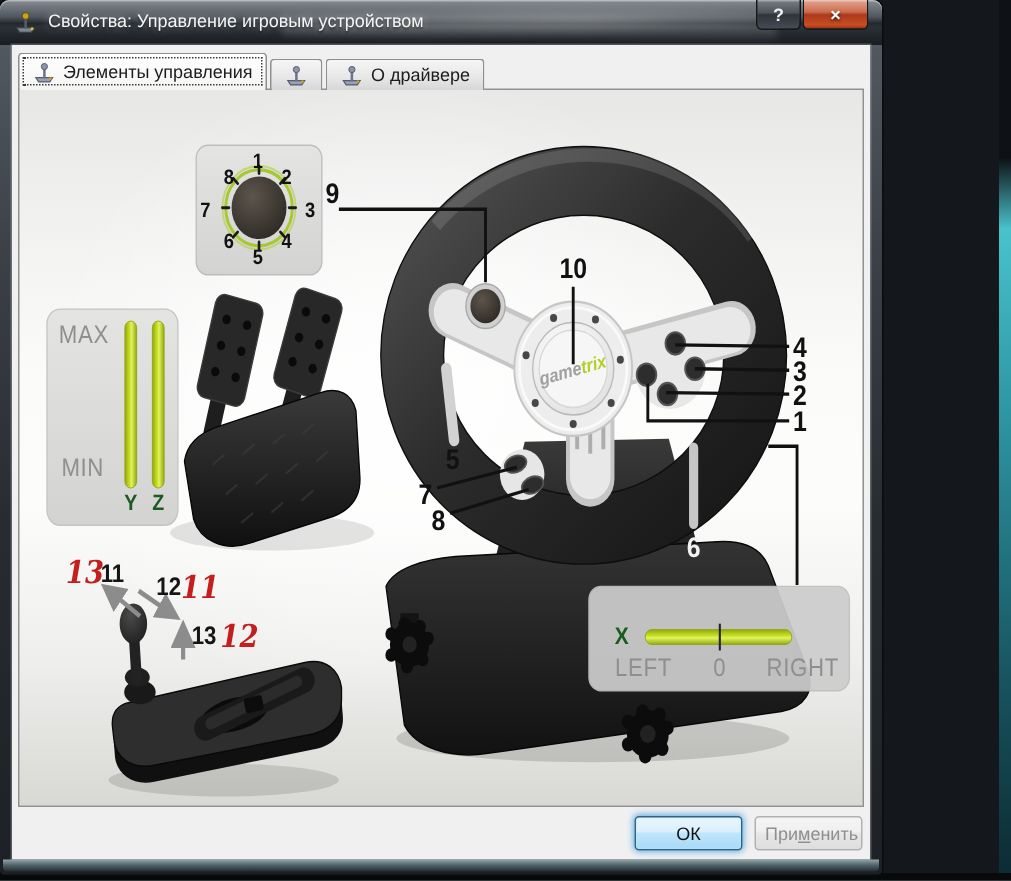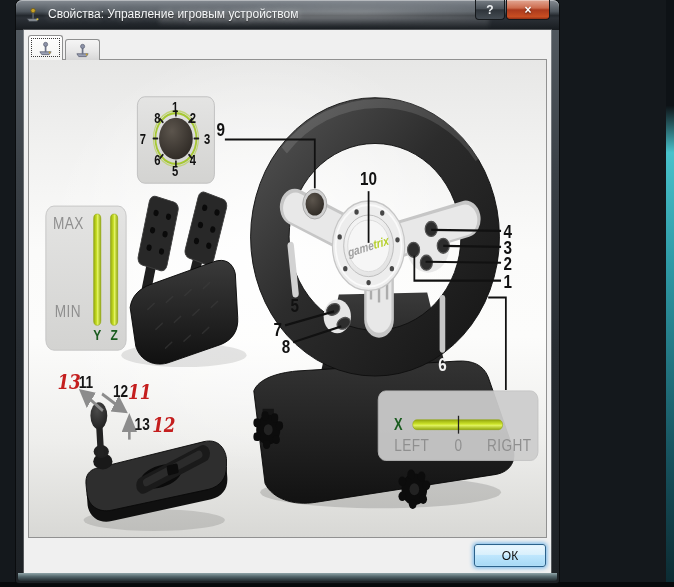--- a/index.html
+++ b/index.html
@@ -4,23 +4,23 @@
 <style>
   html,body{margin:0;padding:0;background:#0d1013;}
   .screen{position:relative;width:674px;height:587px;overflow:hidden;
           font-family:"Liberation Sans",sans-serif;background:#14181c;}
   
   .desktop-right{position:absolute;right:0;top:0;width:8px;height:100%;
     background:linear-gradient(180deg,#0e1216 0%,#0e1216 18%,#49c2cb 26%,#2f9aa6 45%,#17525e 78%,#0c2a31 100%);}
   .desktop-bottom{position:absolute;left:0;bottom:0;width:100%;height:5px;background:#07090b;}
 
   
-  .dialog{position:absolute;left:16px;top:0;width:543px;height:583px;
+  .dialog{position:absolute;left:0;top:0;width:543px;height:583px;
     background:linear-gradient(180deg,#565d64 0%,#3a4046 30%,#272c31 60%,#1d2125 100%);
-    border-radius:6px 6px 3px 3px;box-shadow:0 0 0 1px #0a0c0e;}
+    border-radius:6px 6px 3px 3px;box-shadow:0 0 0 1px #0a0c0e;padding-left:45px;}
   .dialog::after{content:"";position:absolute;left:2px;right:2px;bottom:2px;height:8px;
     background:linear-gradient(180deg,#91a6aa 0%,#53666b 45%,#222b2f 100%);border-radius:0 0 3px 3px;}
   .titlebar{position:absolute;left:0;top:0;width:100%;height:30px;border-radius:6px 6px 0 0;
     background:linear-gradient(180deg,#878d94 0%,#4e555c 38%,#23282d 52%,#2c3137 60%,#181c20 100%);
     box-shadow:inset 0 1px 0 rgba(255,255,255,.4);}
   .titlebar::before{content:"";position:absolute;right:70px;top:2px;width:330px;height:26px;
     background:radial-gradient(ellipse at 25% 55%,rgba(255,255,255,.28),transparent 55%),
                radial-gradient(ellipse at 62% 40%,rgba(255,255,255,.22),transparent 50%),
                radial-gradient(ellipse at 88% 60%,rgba(255,255,255,.18),transparent 55%);
     filter:blur(2px);}
@@ -99,28 +99,38 @@
 
     <div class="dialog-body">
       <div class="tabs">
         <div class="tab active">
           <svg class="tab-ico" viewBox="0 0 16 16">
             <path d="M2 11.5h12l-2 3H4z" fill="#9aa0b4" stroke="#565b6e" stroke-width=".8"></path>
             <rect x="7.2" y="4.5" width="1.8" height="7.5" fill="#6e7488"></rect>
             <circle cx="8.1" cy="3.6" r="2.2" fill="#8d93a8" stroke="#565b6e" stroke-width=".7"></circle>
             <circle cx="12.4" cy="12.2" r="1" fill="#c9a227"></circle>
           </svg>
+          <span>Элементы управления</span>
         </div>
         <div class="tab">
           <svg class="tab-ico" viewBox="0 0 16 16">
             <path d="M2 11.5h12l-2 3H4z" fill="#9aa0b4" stroke="#565b6e" stroke-width=".8"></path>
             <rect x="7.2" y="4.5" width="1.8" height="7.5" fill="#6e7488"></rect>
             <circle cx="8.1" cy="3.6" r="2.2" fill="#8d93a8" stroke="#565b6e" stroke-width=".7"></circle>
             <circle cx="12.4" cy="12.2" r="1" fill="#c9a227"></circle>
           </svg>
+        </div>
+        <div class="tab">
+          <svg class="tab-ico" viewBox="0 0 16 16">
+            <path d="M2 11.5h12l-2 3H4z" fill="#9aa0b4" stroke="#565b6e" stroke-width=".8"></path>
+            <rect x="7.2" y="4.5" width="1.8" height="7.5" fill="#6e7488"></rect>
+            <circle cx="8.1" cy="3.6" r="2.2" fill="#8d93a8" stroke="#565b6e" stroke-width=".7"></circle>
+            <circle cx="12.4" cy="12.2" r="1" fill="#c9a227"></circle>
+          </svg>
+          <span>О драйвере</span>
         </div>
       </div>
 
       <div class="tabpage">
         <svg viewBox="12 59 644 480" preserveAspectRatio="none">
           <defs>
             <linearGradient id="gRim" x1="0" y1="0" x2="1" y2="1">
               <stop offset="0" stop-color="#585858"></stop>
                 <stop offset=".45" stop-color="#2c2c2c"></stop>
               <stop offset="1" stop-color="#131313"></stop>
@@ -388,16 +398,17 @@
             <text class="note-black" x="126" y="398">12</text>
             <text class="note-red" x="150" y="400">11</text>
             <text class="note-black" x="153" y="431">13</text>
             <text class="note-red" x="180" y="433">12</text>
           </g>
         </svg>
       </div>
 
       <div class="footer">
         <button class="btn default">ОК</button>
+        <button class="btn disabled"><span>При</span><u>м</u><span>енить</span></button>
       </div>
     </div>
   </div>
 </div>
 
 </body></html>

